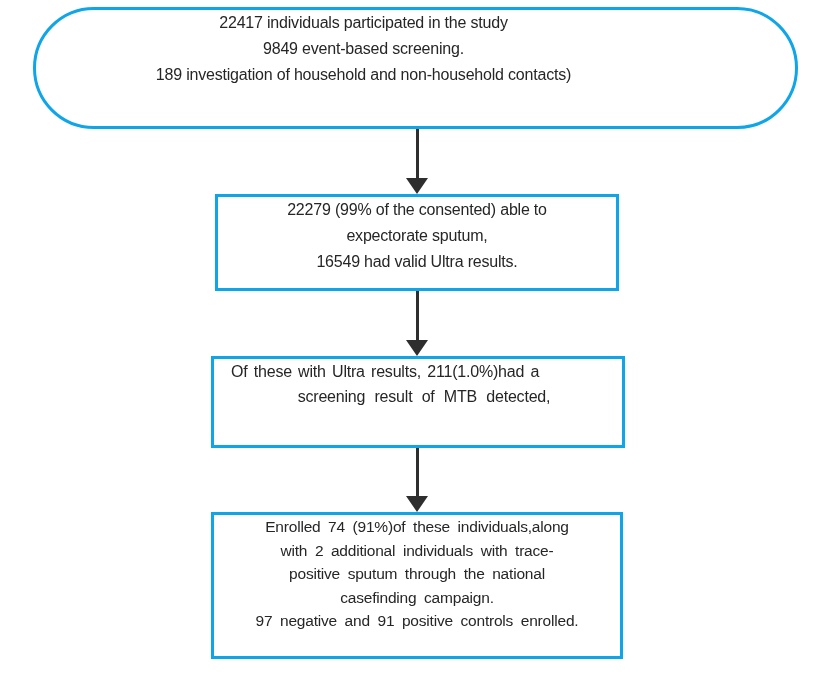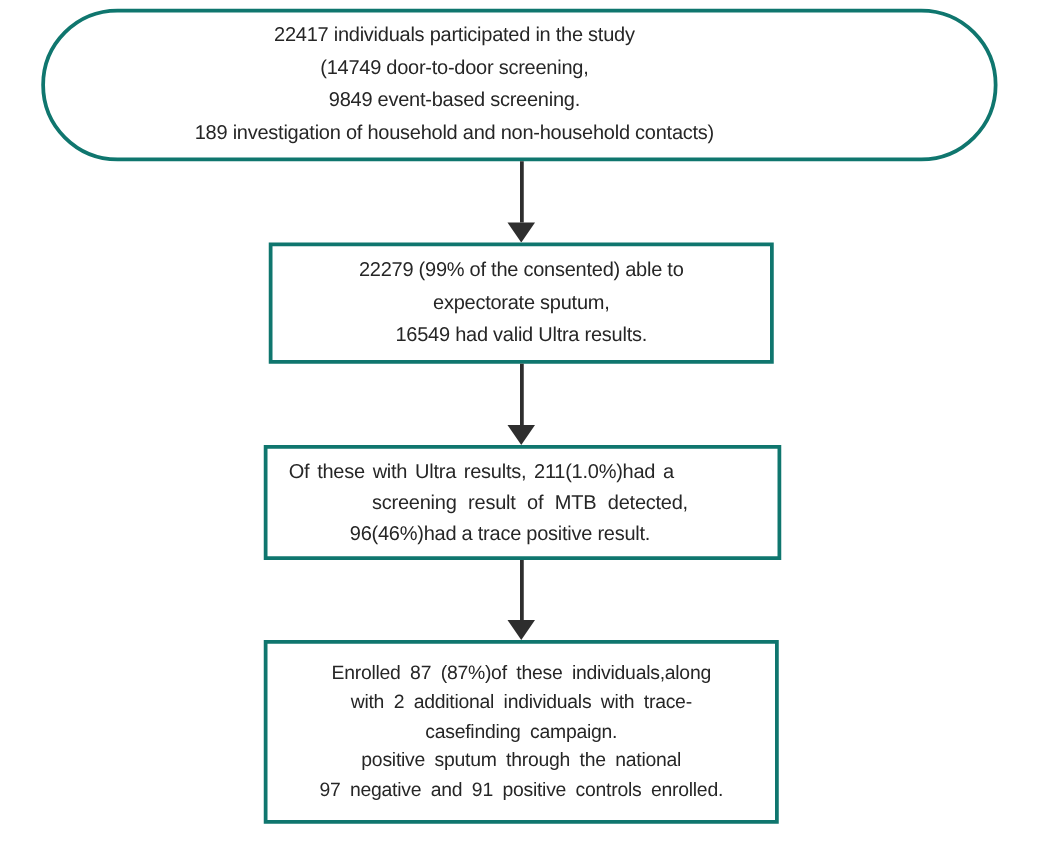--- a/index.html
+++ b/index.html
@@ -12,25 +12,25 @@
     width: 830px;
     height: 688px;
     background: #ffffff;
     font-family: "Liberation Sans", sans-serif;
     color: #262626;
     overflow: hidden;
   }
   .node {
     position: absolute;
     box-sizing: border-box;
-    border: 3px solid #0f766e;
+    border: 3px solid #0ea5e9;
     background: #ffffff;
     display: flex;
     flex-direction: column;
-    justify-content: center;
+    justify-content: flex-start;
   }
   .txt {
     width: 100%;
     box-sizing: border-box;
   }
   .ln {
     text-align: center;
     font-size: 16px;
     line-height: 26px;
     white-space: nowrap;
@@ -93,21 +93,20 @@
   .a2 { top: 448px; height: 64px; }
 </style>
 </head>
 <body>
 
 <div class="stage">
 
   <div class="node n0">
     <div class="txt">
       <div class="ln">22417 individuals participated in the study</div>
-      <div class="ln">(14749 door-to-door screening,</div>
       <div class="ln">9849 event-based screening.</div>
       <div class="ln">189 investigation of household and non-household contacts)</div>
     </div>
   </div>
 
   <div class="arrow a0">
     <div class="shaft"></div>
     <div class="head"></div>
   </div>
 
@@ -121,32 +120,31 @@
 
   <div class="arrow a1">
     <div class="shaft"></div>
     <div class="head"></div>
   </div>
 
   <div class="node n2">
     <div class="txt">
       <div class="ln">Of these with Ultra results, 211(1.0%)had a</div>
       <div class="ln">screening result of MTB detected,</div>
-      <div class="ln">96(46%)had a trace positive result.</div>
     </div>
   </div>
 
   <div class="arrow a2">
     <div class="shaft"></div>
     <div class="head"></div>
   </div>
 
   <div class="node n3">
     <div class="txt">
-      <div class="ln">Enrolled 87 (87%)of these individuals,along</div>
+      <div class="ln">Enrolled 74 (91%)of these individuals,along</div>
       <div class="ln">with 2 additional individuals with trace-</div>
+      <div class="ln">positive sputum through the national</div>
       <div class="ln">casefinding campaign.</div>
-      <div class="ln">positive sputum through the national</div>
       <div class="ln">97 negative and 91 positive controls enrolled.</div>
     </div>
   </div>
 
 </div>
 
 </body></html>

